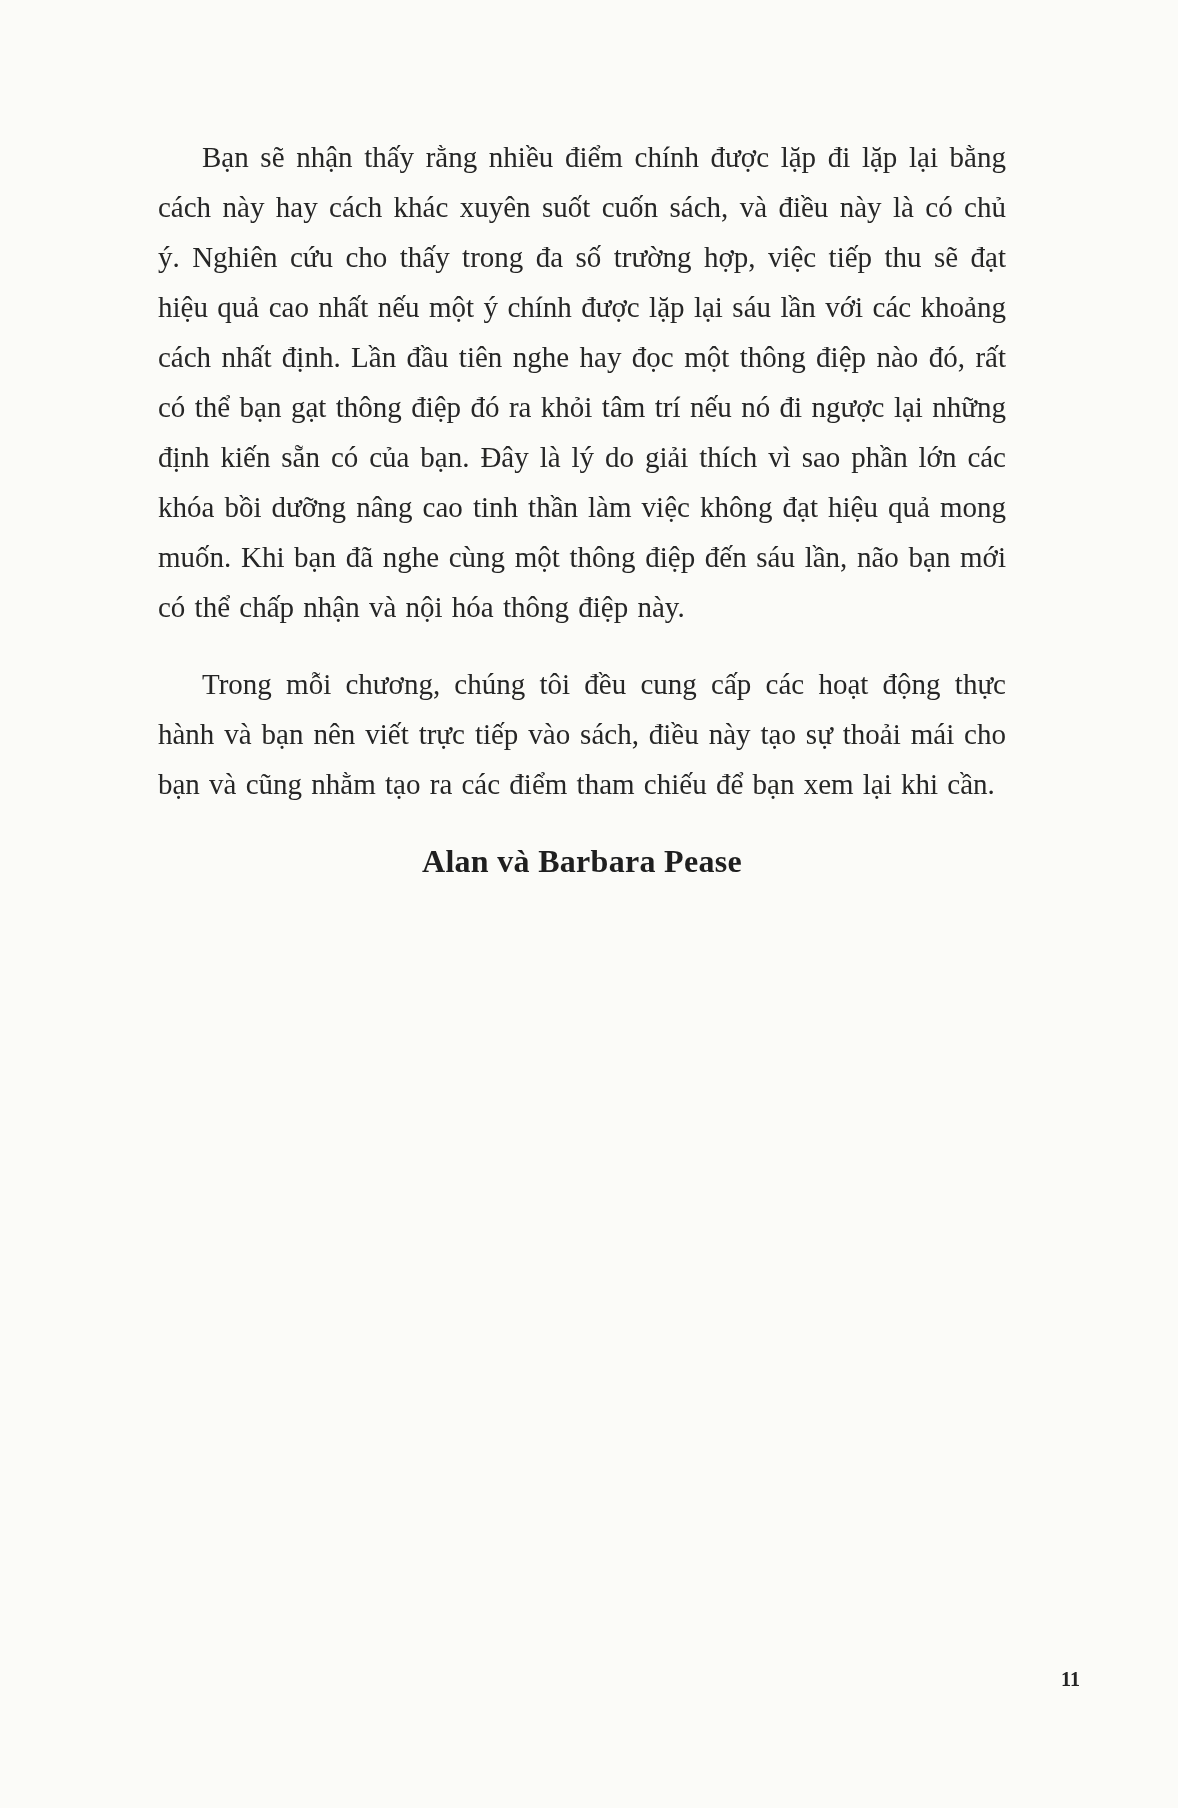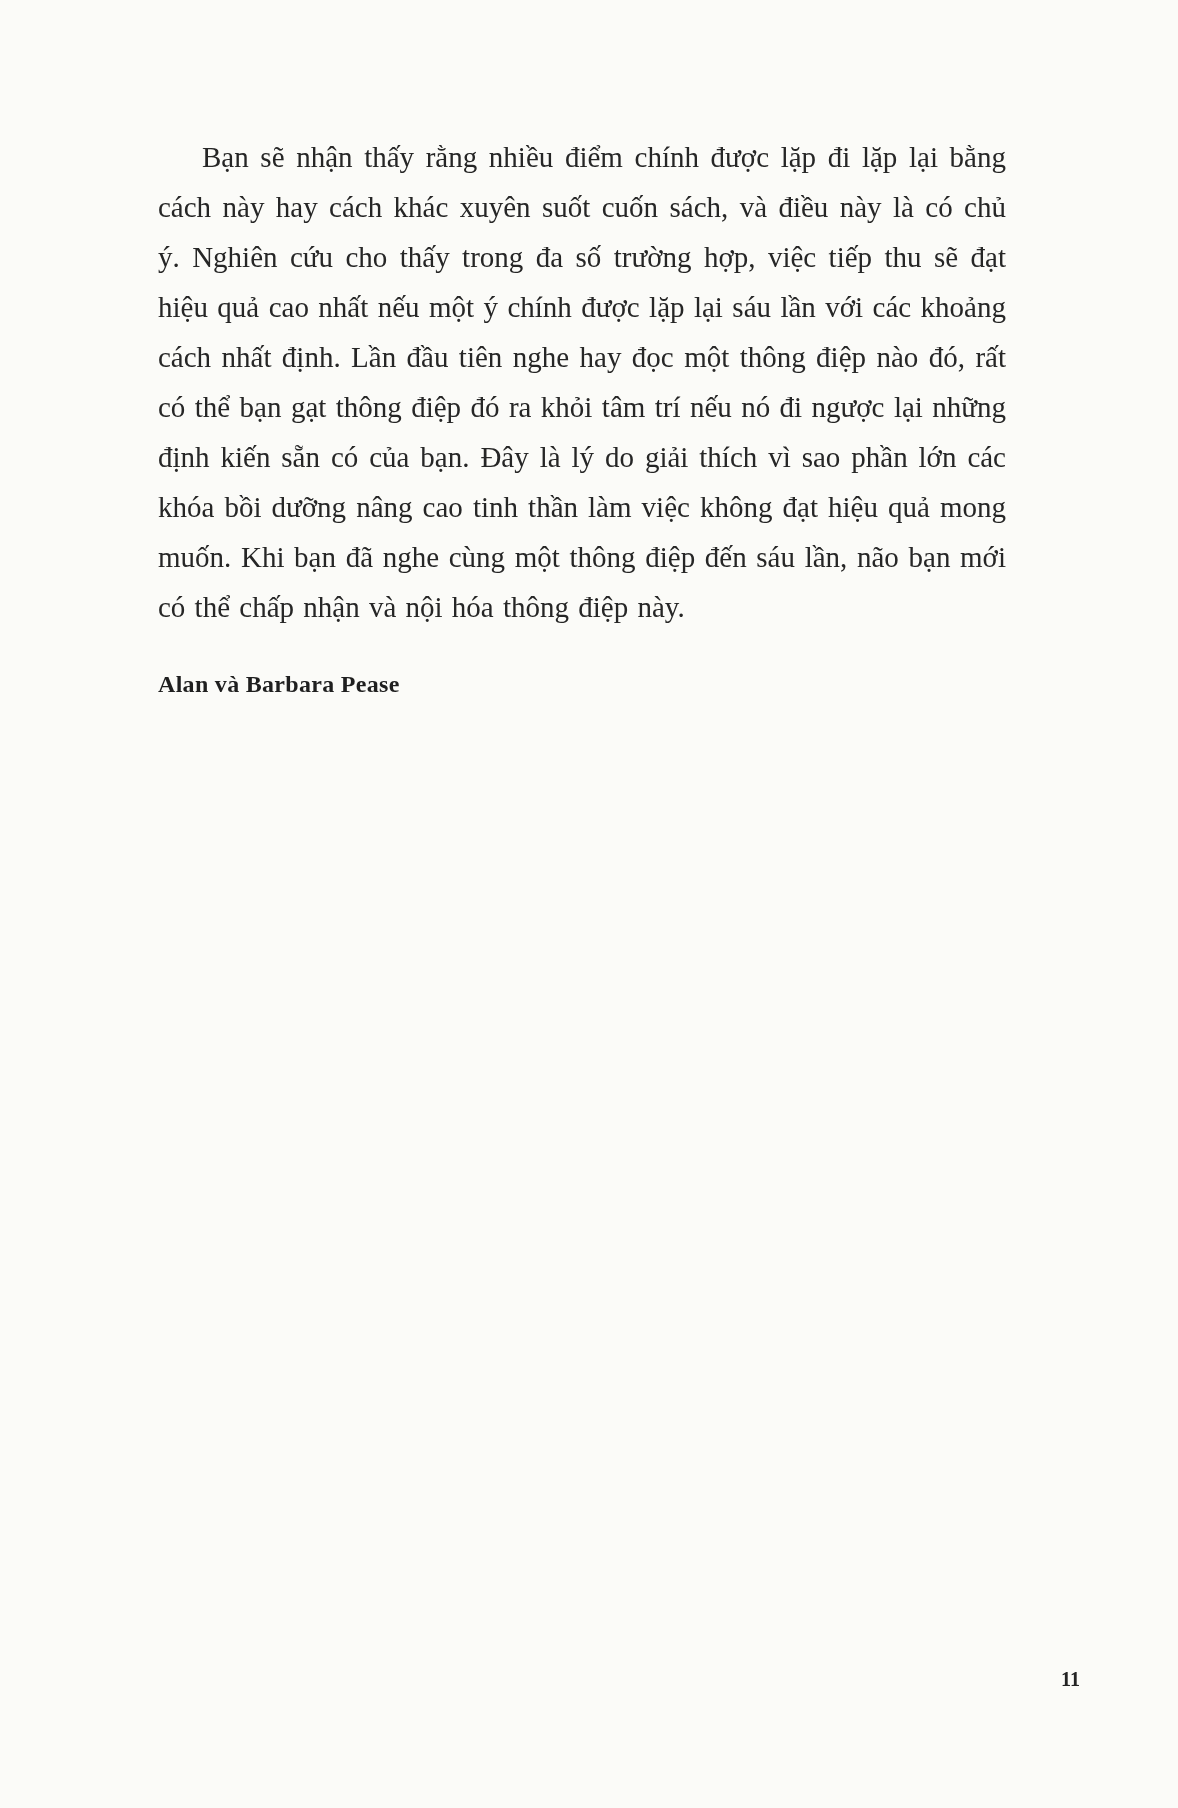--- a/index.html
+++ b/index.html
@@ -42,22 +42,22 @@
   }
   .text-block p {
     margin: 0 0 27px 0;
     word-spacing: 2px;
   }
   .text-block p.indent {
     text-indent: 44px;
   }
   .signature {
     margin-top: 24px;
-    text-align: left;
-    font-size: 24px;
+    text-align: center;
+    font-size: 32px;
     font-weight: 700;
     letter-spacing: 0.3px;
     color: #1f1f1f;
   }
   .page-number {
     position: absolute;
     top: 1668px;
     right: 98px;
     font-size: 20px;
     font-weight: 700;
@@ -69,20 +69,21 @@
 
 <div class="page">
 
 
   <div class="text-block">
 
 
 
     <p class="indent">Bạn sẽ nhận thấy rằng nhiều điểm chính được lặp đi lặp lại bằng cách này hay cách khác xuyên suốt cuốn sách, và điều này là có chủ ý. Nghiên cứu cho thấy trong đa số trường hợp, việc tiếp thu sẽ đạt hiệu quả cao nhất nếu một ý chính được lặp lại sáu lần với các khoảng cách nhất định. Lần đầu tiên nghe hay đọc một thông điệp nào đó, rất có thể bạn gạt thông điệp đó ra khỏi tâm trí nếu nó đi ngược lại những định kiến sẵn có của bạn. Đây là lý do giải thích vì sao phần lớn các khóa bồi dưỡng nâng cao tinh thần làm việc không đạt hiệu quả mong muốn. Khi bạn đã nghe cùng một thông điệp đến sáu lần, não bạn mới có thể chấp nhận và nội hóa thông điệp này.</p>
 
+    <p class="indent">Trong mỗi chương, chúng tôi đều cung cấp các hoạt động thực hành và bạn nên viết trực tiếp vào sách, điều này tạo sự thoải mái cho bạn và cũng nhằm tạo ra các điểm tham chiếu để bạn xem lại khi cần.</p>
 
 
     <div class="signature">Alan và Barbara Pease</div>
 
   </div>
 
   <div class="page-number">11</div>
 
 </div>
 

